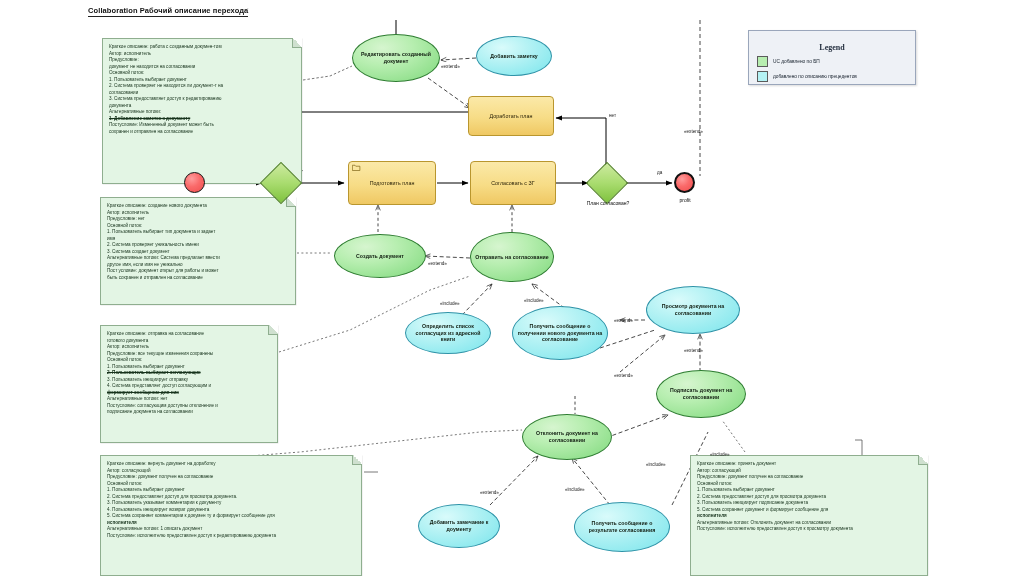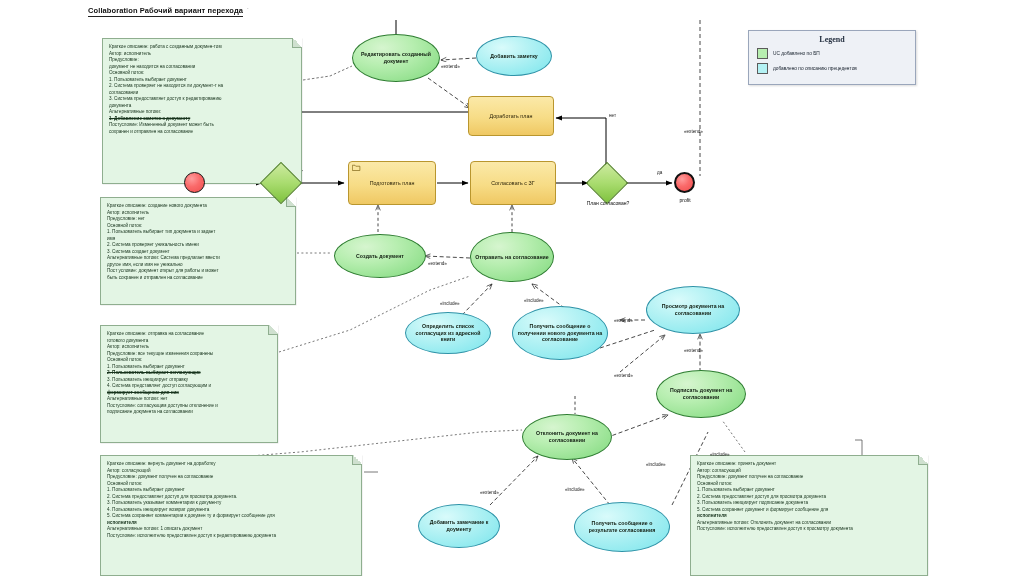--- a/index.html
+++ b/index.html
@@ -39,21 +39,21 @@
   #note-accept{left:690px;top:455px;width:238px;height:121px;}
 
   
   #legend{
     left:748px;top:30px;width:168px;height:55px;
     background:#eef1f6;border:1px solid #9aa6bb;box-sizing:border-box;
     box-shadow:1px 1px 2px rgba(0,0,0,.15);
   }
   #legend-title{
     text-align:center;font-size:8px;font-weight:bold;color:#253040;
-    margin-top:4px;font-family:"Liberation Serif",serif;
+    margin-top:12px;font-family:"Liberation Serif",serif;
   }
   .legend-row{display:flex;align-items:center;gap:5px;margin:4px 0 0 8px;}
   .legend-swatch{width:11px;height:11px;border:1px solid #5b5b5b;box-sizing:border-box;}
   .legend-label{font-size:4.8px;color:#16202c;}
 
   
   .node{position:absolute;display:flex;align-items:center;justify-content:center;
         text-align:center;box-sizing:border-box;}
   .node .lbl{font-size:5.2px;font-weight:bold;color:#101c10;line-height:1.28;
              padding:0 4px;letter-spacing:.05px;}
@@ -89,21 +89,21 @@
 
   .subproc-icon{position:absolute;left:3px;top:2px;width:9px;height:7px;}
 
   .edge-label{position:absolute;font-size:4.6px;color:#1a1a1a;white-space:nowrap;font-style:normal;}
 </style>
 </head>
 <body>
 
 <div id="canvas">
 
-  <div class="abs" id="diagram-title">Collaboration Рабочий вариант перехода</div>
+  <div class="abs" id="diagram-title">Collaboration Рабочий описание перехода</div>
   <div class="abs" id="title-dot">˙</div>
 
   <svg class="layer">
     <defs>
       <marker id="arrowSolid" markerWidth="7" markerHeight="7" refX="6" refY="2.6" orient="auto">
         <path d="M0,0 L6.5,2.6 L0,5.2 z" fill="#000"></path>
       </marker>
       <marker id="arrowOpen" markerWidth="8" markerHeight="8" refX="6.5" refY="3" orient="auto">
         <path d="M0.5,0.4 L6.6,3 L0.5,5.6" fill="none" stroke="#333" stroke-width="0.8"></path>
       </marker>

